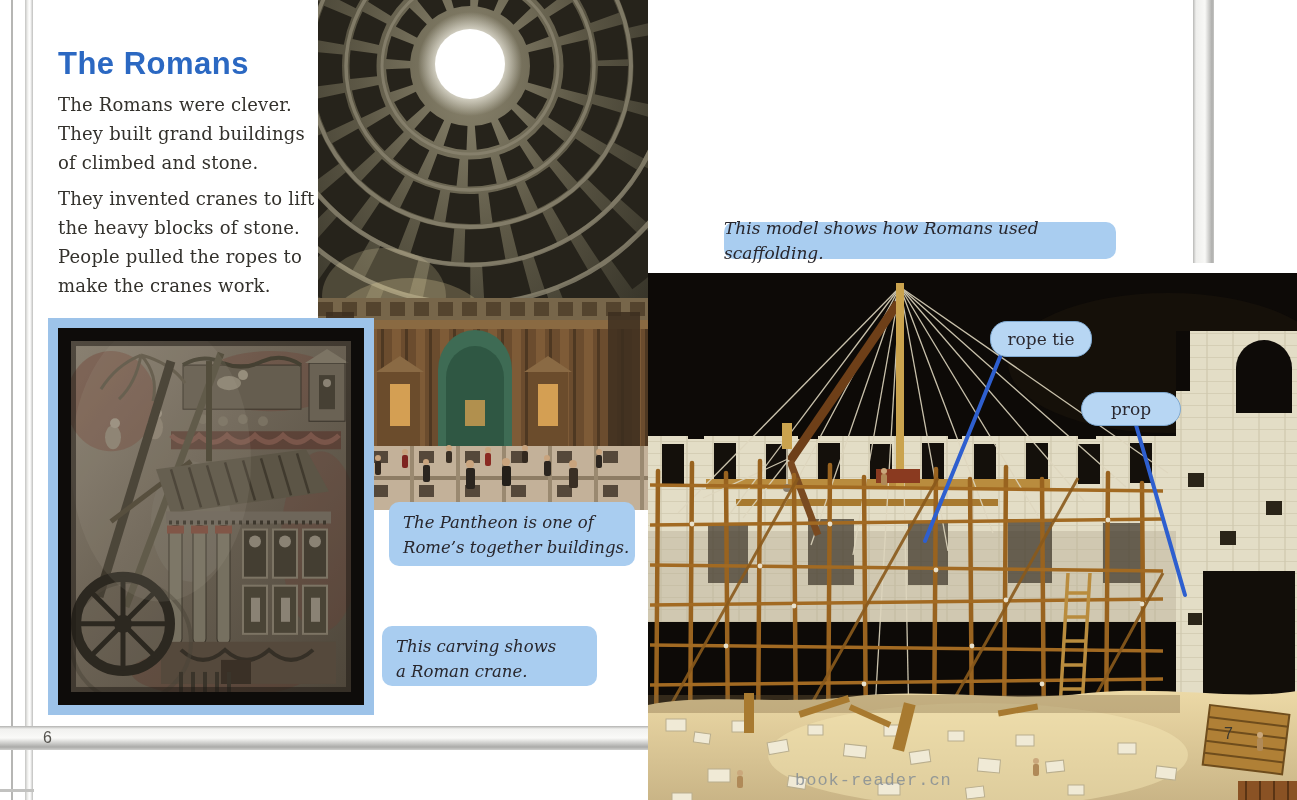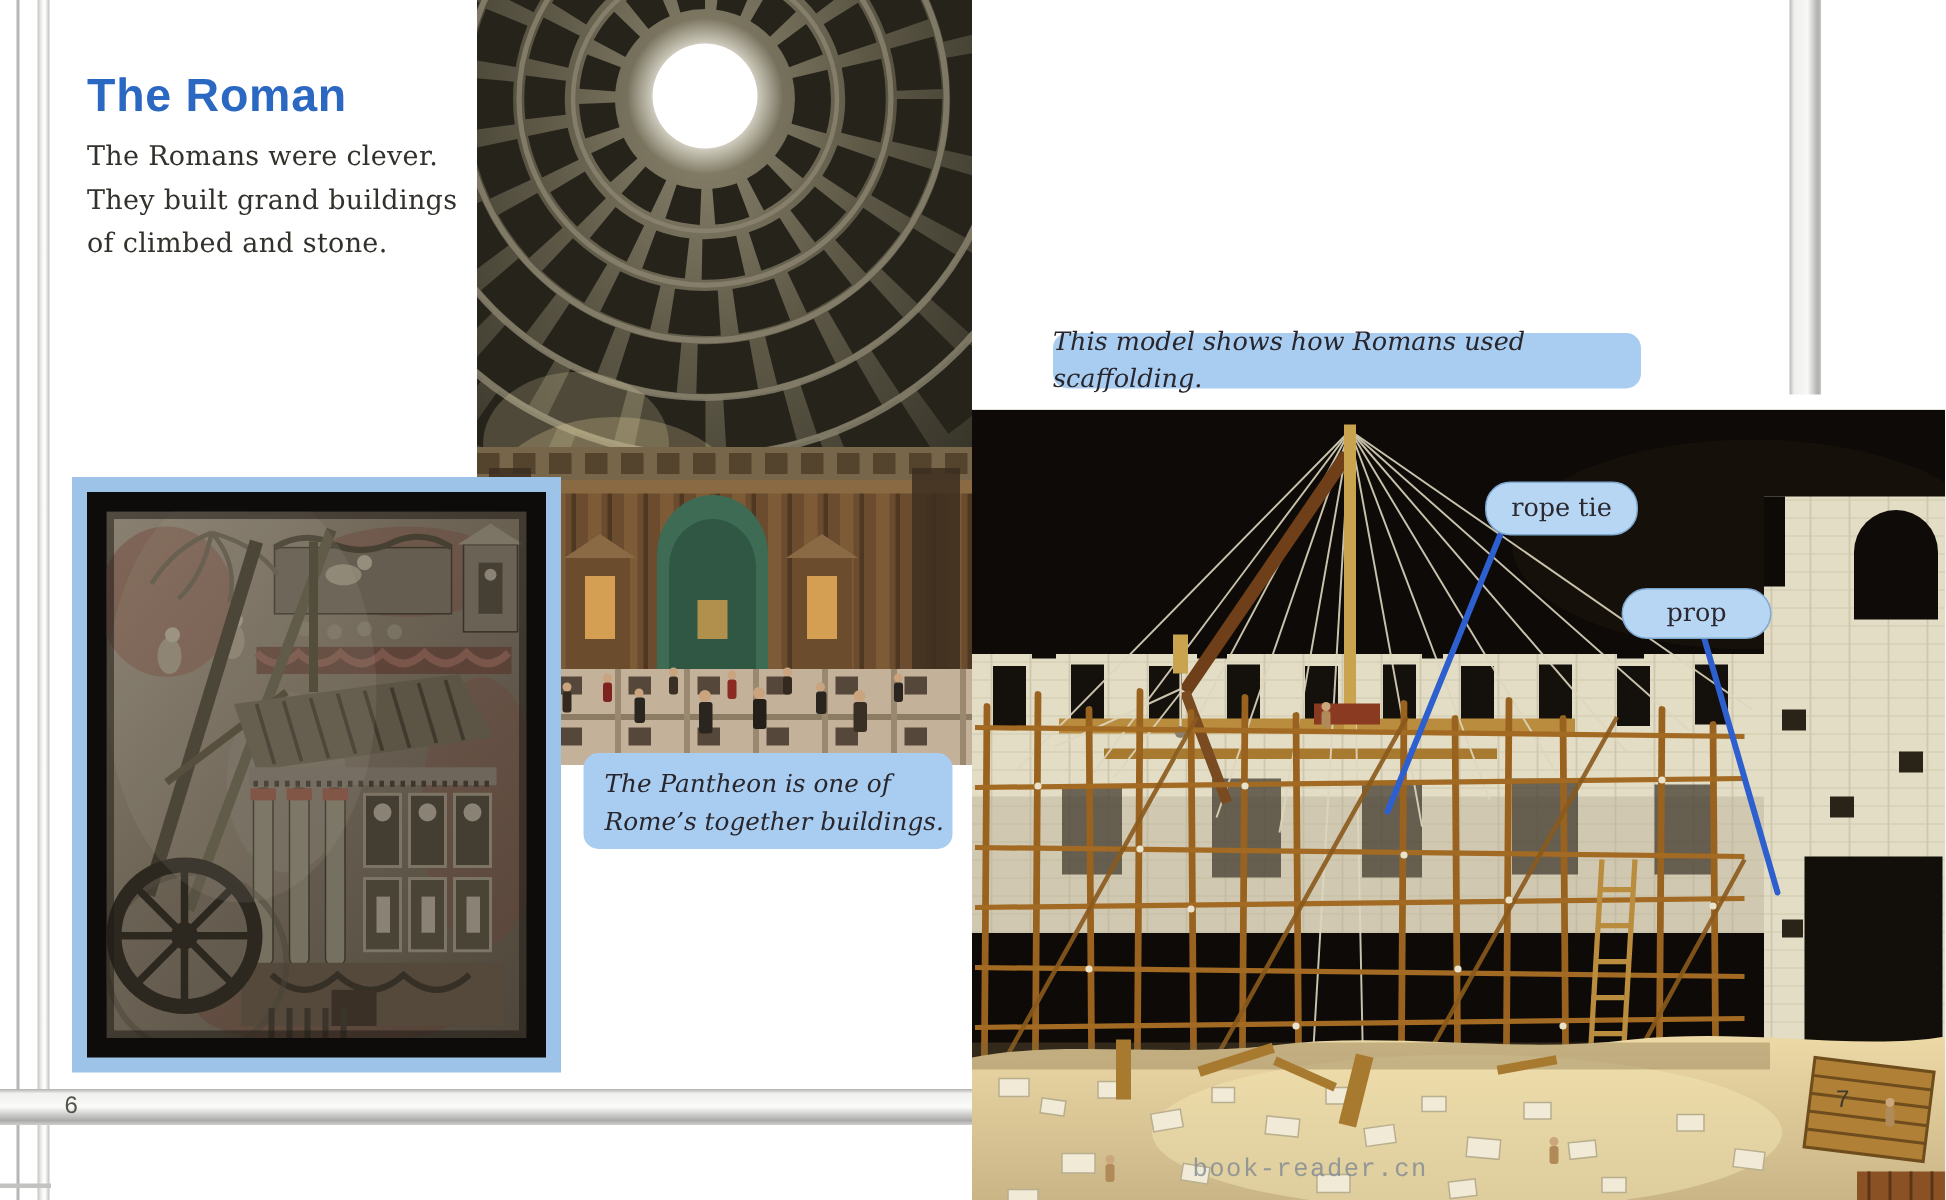--- a/index.html
+++ b/index.html
@@ -20,21 +20,21 @@
   .body-text{position:absolute;font-size:18px;line-height:29px;color:#33312c;
            white-space:pre-line;letter-spacing:.2px;z-index:3;}
   .bt-l1{left:58px;top:90px;width:280px;}
   .bt-l2{left:58px;top:184px;width:280px;}
   .bt-r1{left:699px;top:48px;width:470px;}
   .bt-r2{left:699px;top:146px;width:470px;}
   .caption-box{position:absolute;background:#a9cdf0;border-radius:10px;font-style:italic;
            font-size:16.5px;line-height:25px;color:#28262c;white-space:pre-line;z-index:4;}
   .cap-pantheon{left:389px;top:502px;width:246px;height:64px;padding:8px 0 0 14px;box-sizing:border-box;}
   .cap-carving{left:382px;top:626px;width:215px;height:60px;padding:8px 0 0 14px;box-sizing:border-box;}
-  .cap-model{left:702px;top:222px;width:392px;height:37px;display:flex;align-items:center;
+  .cap-model{left:724px;top:222px;width:392px;height:37px;display:flex;align-items:center;
            justify-content:center;font-size:17px;}
   .page-num{position:absolute;font-family:"Liberation Sans",sans-serif;font-size:16px;z-index:5;}
   .pn-6{left:43px;top:729px;color:#55534e;}
   .pn-7{left:1224px;top:725px;color:#3b382f;}
   .watermark{position:absolute;left:795px;top:771px;font-family:Liberation Mono, monospace;
            font-size:17px;letter-spacing:1px;color:rgba(128,138,148,.8);z-index:6;}
   
   .pantheon-photo{position:absolute;left:318px;top:0;width:330px;height:510px;overflow:hidden;z-index:2;}
   .carving-fig{position:absolute;left:48px;top:318px;width:326px;height:397px;background:#9dc3e9;
            box-sizing:border-box;padding:10px;z-index:3;}
@@ -51,24 +51,28 @@
 <body>
 
 <div class="canvas">
 
   <div class="vline-a"></div>
   <div class="vline-b"></div>
   <div class="vline-right"></div>
   <div class="hbar-bottom"></div>
   <div class="hline-short"></div>
 
-  <div class="page-title">The Roman</div>
+  <div class="page-title">The Romans</div>
   <div class="body-text bt-l1">The Romans were clever.
 They built grand buildings
 of climbed and stone.</div>
+  <div class="body-text bt-l2">They invented cranes to lift
+the heavy blocks of stone.
+People pulled the ropes to
+make the cranes work.</div>
 
   <div class="pantheon-photo">
     <svg width="330" height="510" viewBox="0 0 330 510">
       <defs>
         <radialGradient id="pg-dome" cx="0.46" cy="0.14" r="0.95">
           <stop offset="0" stop-color="#8d8770"></stop>
             <stop offset="0.35" stop-color="#5d5846"></stop>
           <stop offset="0.7" stop-color="#3b382c"></stop>
             <stop offset="1" stop-color="#211e16"></stop>
         </radialGradient>
@@ -293,20 +297,22 @@
           <line x1="158" y1="330" x2="158" y2="350"></line>
         </g>
         <ellipse cx="90" cy="120" rx="90" ry="140" fill="#b2ac9c" opacity="0.12"></ellipse>
         <rect x="2" y="2" width="276" height="346" fill="none" stroke="#201c16" stroke-width="6" opacity="0.55"></rect>
       </svg>
     </div>
   </div>
 
   <div class="caption-box cap-pantheon">The Pantheon is one of
 Rome’s together buildings.</div>
+  <div class="caption-box cap-carving">This carving shows
+a Roman crane.</div>
 
   <div class="caption-box cap-model">This model shows how Romans used scaffolding.</div>
 
   <div class="scaffold-photo">
     <svg width="649" height="538" viewBox="0 0 649 538">
       <defs>
         <pattern id="sc-brick" width="26" height="12" patternUnits="userSpaceOnUse">
           <rect width="26" height="12" fill="#e3ddc6"></rect>
           <line x1="0" y1="0" x2="26" y2="0" stroke="#cfc8ae" stroke-width="1.4"></line>
           <line x1="13" y1="0" x2="13" y2="12" stroke="#cfc8ae" stroke-width="1.2"></line>

